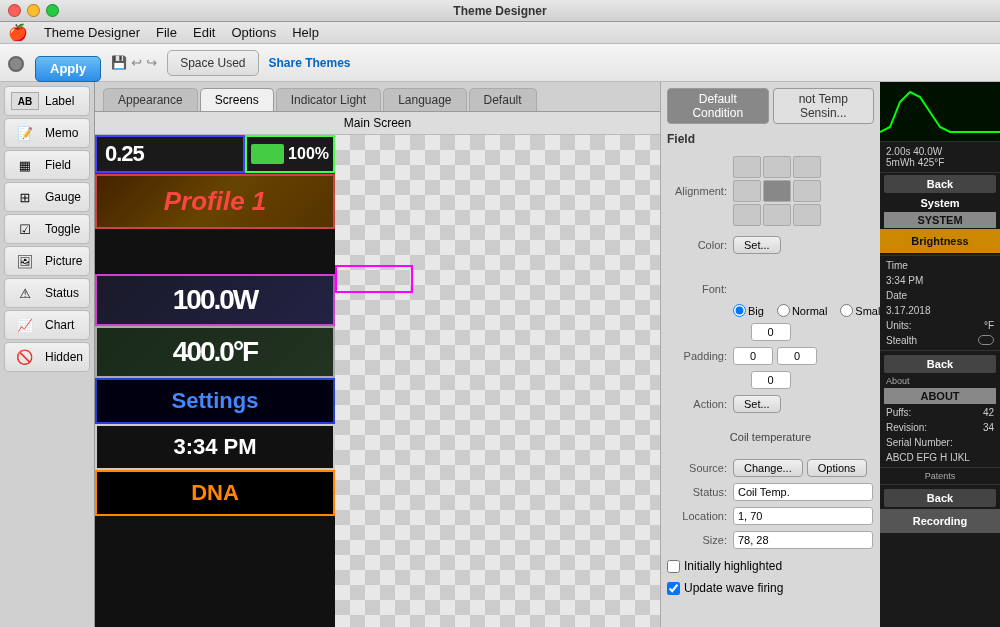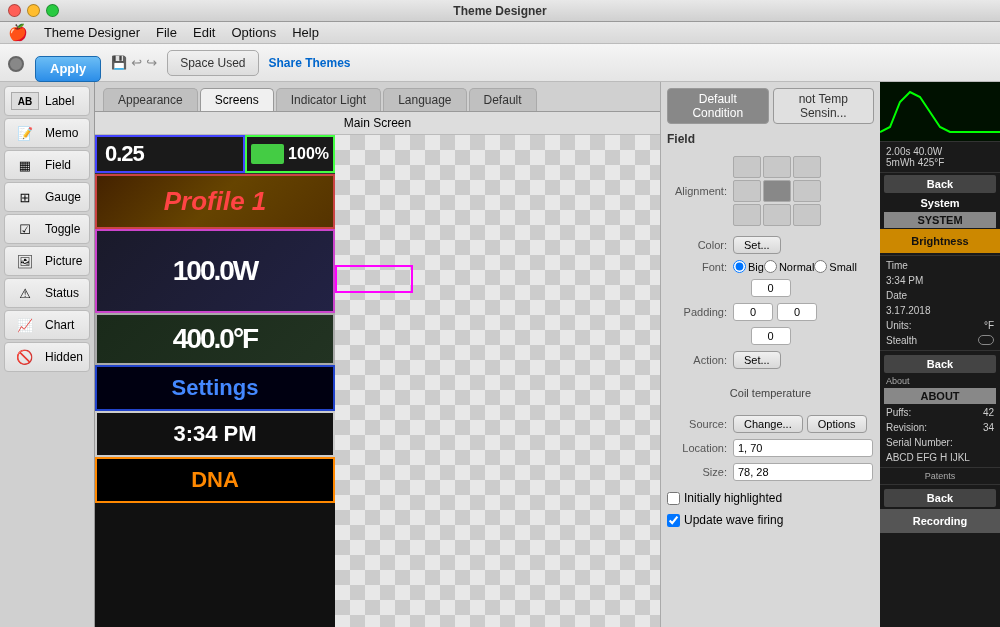--- a/index.html
+++ b/index.html
@@ -212,23 +212,24 @@
       text-align: center;
       padding: 10px;
       font-style: italic;
     }
     .dp-power {
       border: 2px solid #cc44cc;
       color: white;
       font-size: 28px;
       font-weight: 900;
       text-align: center;
-      padding: 24px;
+      padding: 8px;
       background: linear-gradient(135deg, #1a1a2a, #222244);
       letter-spacing: -2px;
+      margin-top: 45px;
     }
     .dp-temp {
       border: 2px solid #aaaaaa;
       color: white;
       font-size: 28px;
       font-weight: 900;
       text-align: center;
       padding: 8px;
       background: linear-gradient(135deg, #1a2a1a, #223322);
       letter-spacing: -2px;
@@ -312,21 +313,21 @@
     }
     .prop-label { width: 60px; font-size: 11px; color: #555; text-align: right; flex-shrink: 0; }
     .set-btn {
       background: linear-gradient(to bottom, #f0f0f0, #d8d8d8);
       border: 1px solid #999;
       border-radius: 4px;
       padding: 2px 10px;
       font-size: 11px;
       cursor: pointer;
     }
-    .font-radio-group { display: flex; gap: 0; align-items: flex-end; }
+    .font-radio-group { display: flex; gap: 13px; align-items: flex-end; margin-top: 44px; }
     .radio-label { font-size: 11px; display: flex; align-items: center; gap: 2px; }
     .pad-input { width: 40px; border: 1px solid #aaa; border-radius: 3px; padding: 2px 4px; font-size: 11px; text-align: center; }
 
     .source-row { display: flex; gap: 4px; }
     .source-btn { flex: 1; }
 
     .status-input {
       border: 1px solid #aaa;
       border-radius: 3px;
       padding: 2px 4px;
@@ -583,20 +584,24 @@
     <div style="font-size:11px;color:#444;text-align:center;margin:12px 0;">Coil temperature</div>
 
     <div class="prop-row">
       <span class="prop-label">Source:</span>
       <div class="source-row">
         <button class="set-btn source-btn">Change...</button>
         <button class="set-btn source-btn">Options</button>
       </div>
     </div>
 
+    <div class="prop-row">
+      <span class="prop-label">Status:</span>
+      <input class="status-input" type="text" value="Coil Temp." style="">
+    </div>
 
     <div class="prop-row">
       <span class="prop-label">Location:</span>
       <input class="loc-input" type="text" value="1, 70" style="">
     </div>
 
     <div class="prop-row">
       <span class="prop-label">Size:</span>
       <input class="loc-input" type="text" value="78, 28" style="">
     </div>

